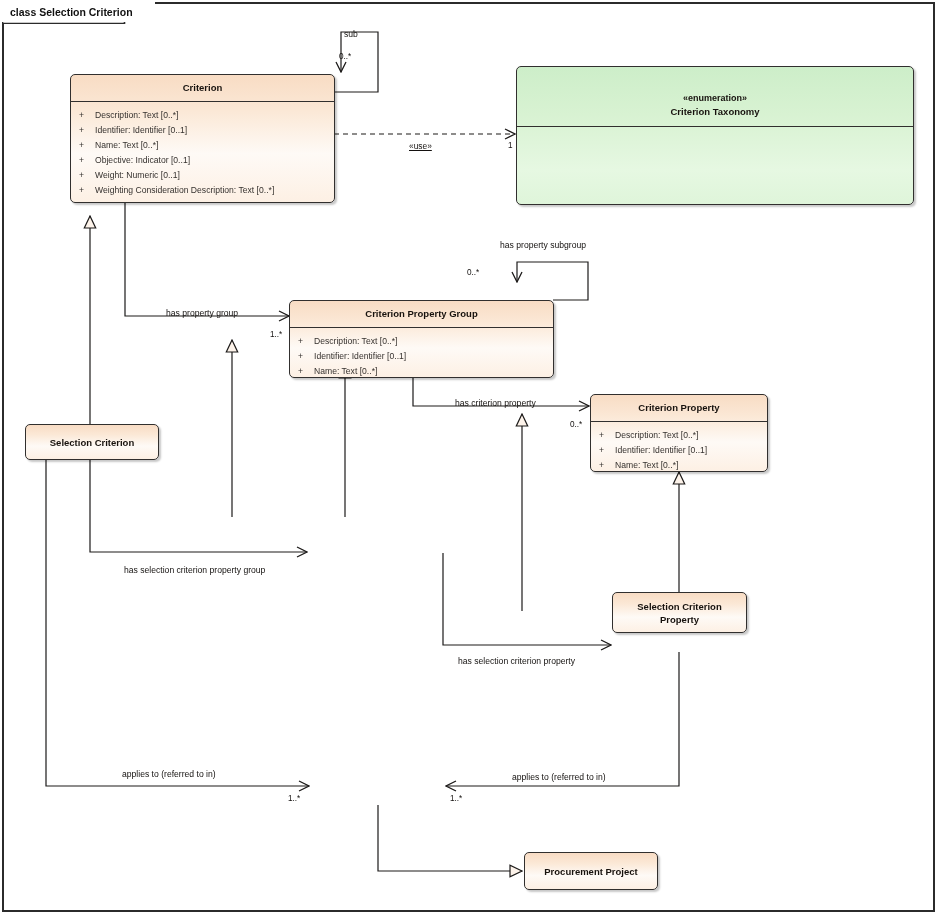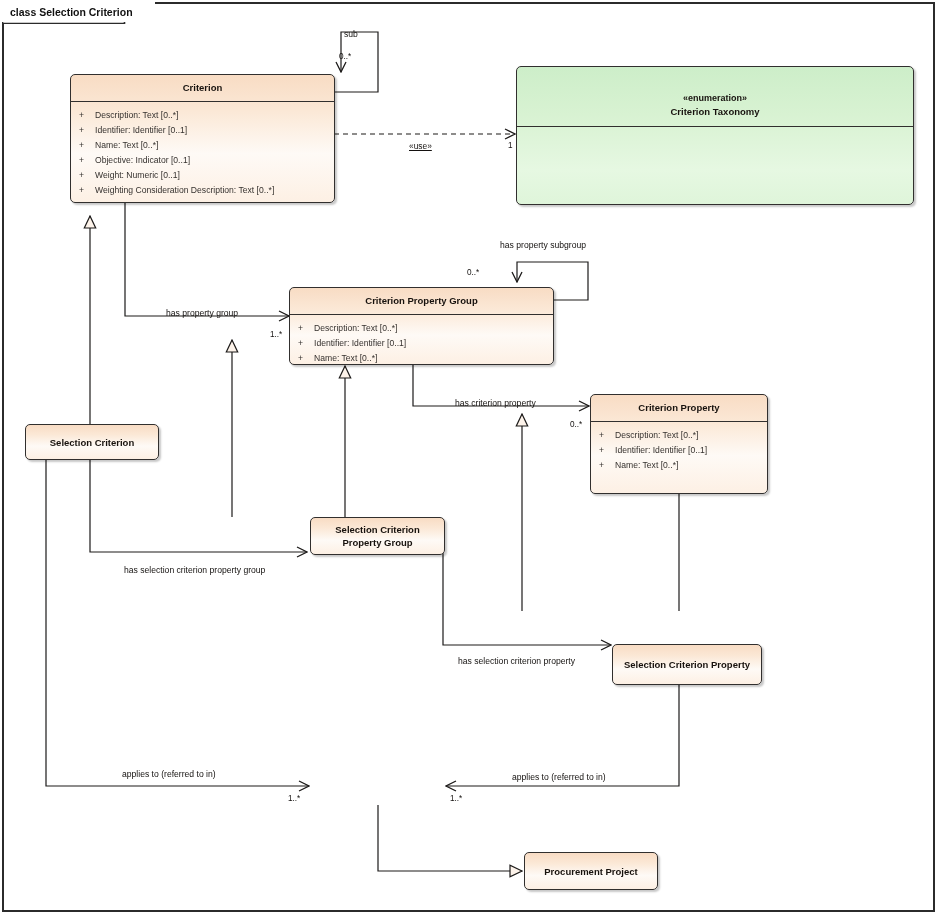--- a/index.html
+++ b/index.html
@@ -279,21 +279,21 @@
   <div class="mult-label" style="left:508px; top:141px;">1</div>
 
   <div class="uml-box enum" style="left:516px; top:66px; width:398px; height:139px;">
     <div class="box-header">
       <span class="stereotype">«enumeration»</span>
       <span>Criterion Taxonomy</span>
     </div>
     <div class="compartment-rule"></div>
   </div>
 
-  <div class="uml-box cls" style="left:289px; top:287px; width:265px; height:78px;">
+  <div class="uml-box cls" style="left:289px; top:300px; width:265px; height:78px;">
     <div class="box-header">Criterion Property Group</div>
     <div class="compartment-rule"></div>
     <div class="box-attrs">
       <div class="attr-row">
         <span class="attr-vis">+</span>
         <span class="attr-text">Description: Text [0..*]</span>
       </div>
       <div class="attr-row">
         <span class="attr-vis">+</span>
         <span class="attr-text">Identifier: Identifier [0..1]</span>
@@ -304,21 +304,21 @@
       </div>
     </div>
   </div>
 
   <div class="conn-label" style="left:500px; top:240px;">has property subgroup</div>
   <div class="mult-label" style="left:467px; top:268px;">0..*</div>
 
   <div class="conn-label" style="left:166px; top:308px;">has property group</div>
   <div class="mult-label" style="left:270px; top:330px;">1..*</div>
 
-  <div class="uml-box cls" style="left:590px; top:394px; width:178px; height:100px;">
+  <div class="uml-box cls" style="left:590px; top:394px; width:178px; height:78px;">
     <div class="box-header">Criterion Property</div>
     <div class="compartment-rule"></div>
     <div class="box-attrs">
       <div class="attr-row">
         <span class="attr-vis">+</span>
         <span class="attr-text">Description: Text [0..*]</span>
       </div>
       <div class="attr-row">
         <span class="attr-vis">+</span>
         <span class="attr-text">Identifier: Identifier [0..1]</span>
@@ -330,27 +330,24 @@
     </div>
   </div>
 
   <div class="conn-label" style="left:455px; top:398px;">has criterion property</div>
   <div class="mult-label" style="left:570px; top:420px;">0..*</div>
 
   <div class="uml-box cls simple" style="left:25px; top:424px; width:134px; height:36px;">
     <div class="box-name">Selection Criterion</div>
   </div>
 
-  <div class="uml-box cls simple" style="left:310px; top:517px; width:135px; height:38px;">
-    <div class="box-name">Selection Criterion Property Group</div>
-  </div>
 
   <div class="conn-label" style="left:124px; top:565px;">has selection criterion property group</div>
 
-  <div class="uml-box cls simple" style="left:612px; top:644px; width:150px; height:41px;">
+  <div class="uml-box cls simple" style="left:612px; top:592px; width:135px; height:41px;">
     <div class="box-name">Selection Criterion Property</div>
   </div>
 
   <div class="conn-label" style="left:458px; top:656px;">has selection criterion property</div>
 
 
   <div class="conn-label" style="left:122px; top:769px;">applies to (referred to in)</div>
   <div class="mult-label" style="left:288px; top:794px;">1..*</div>
 
   <div class="conn-label" style="left:512px; top:772px;">applies to (referred to in)</div>

